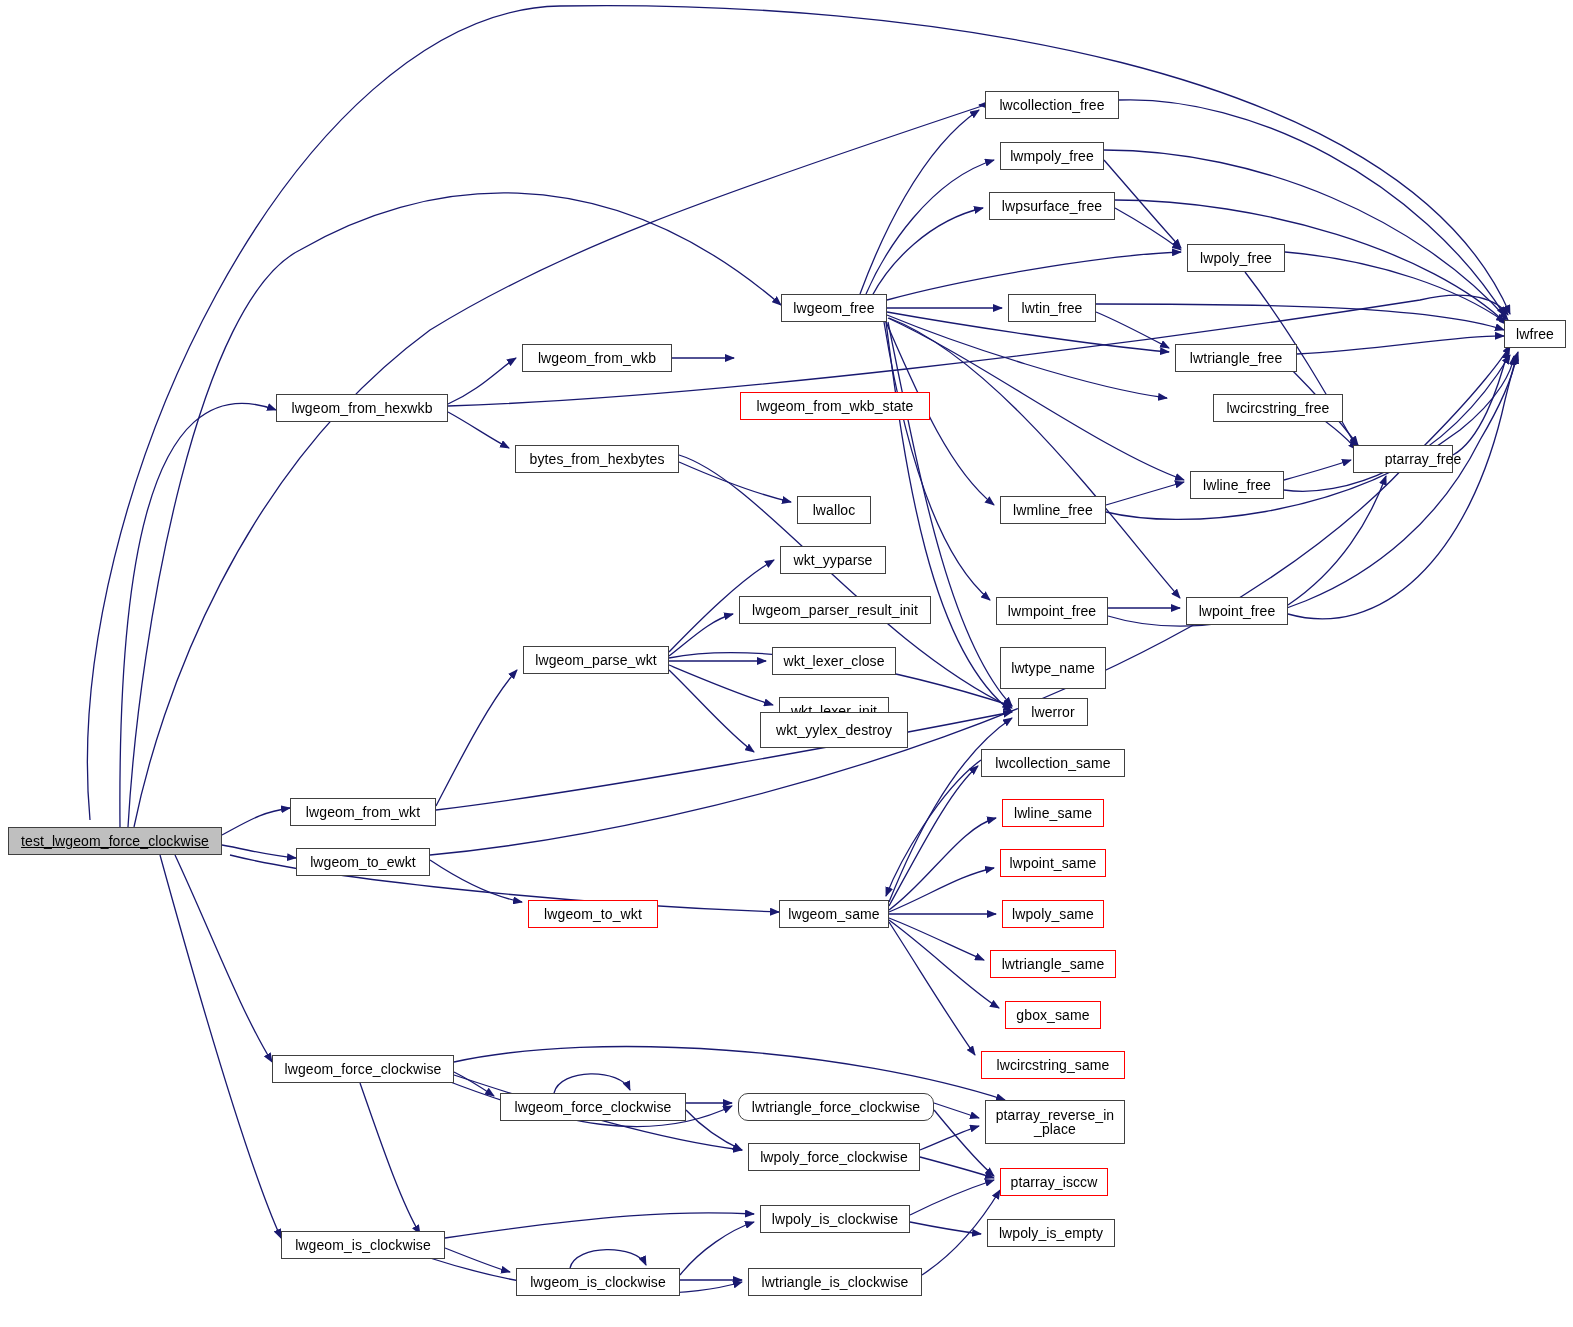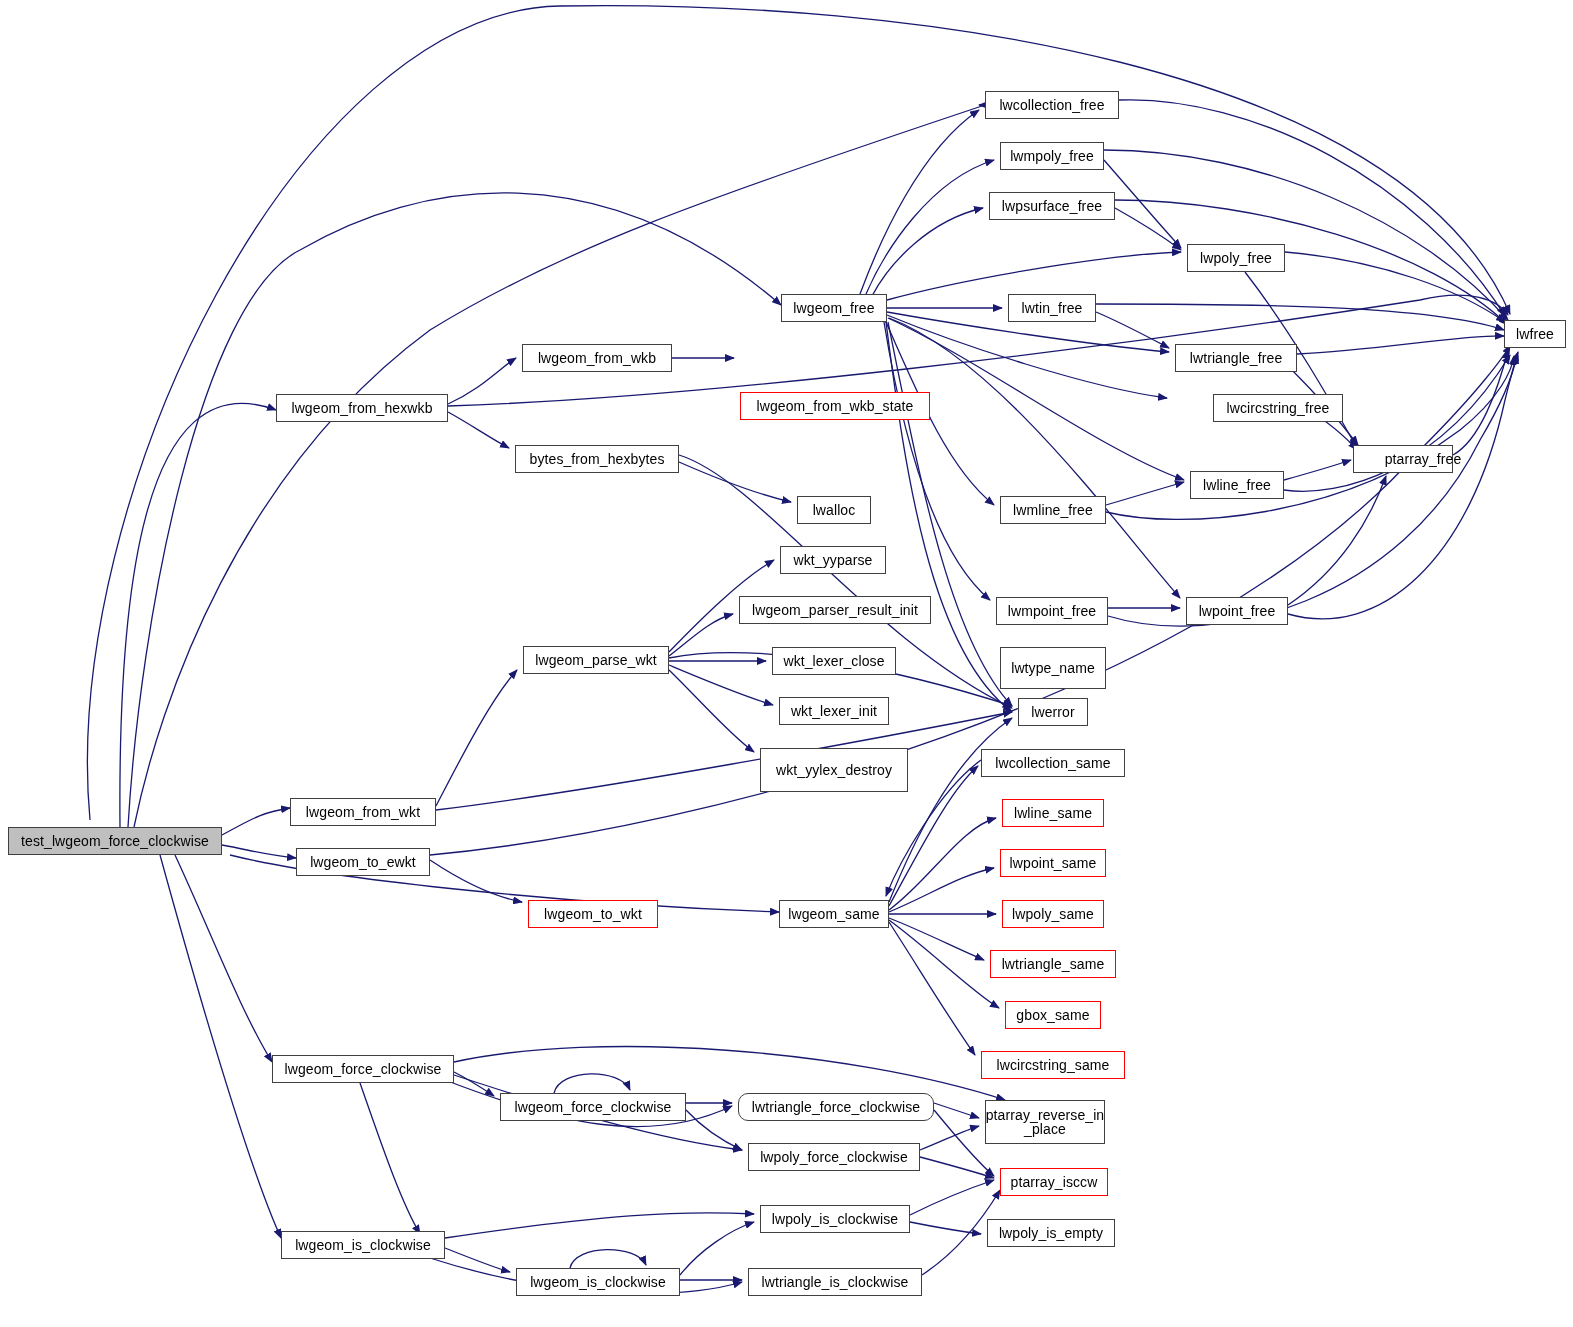--- a/index.html
+++ b/index.html
@@ -38,20 +38,21 @@
     letter-spacing: 0.1px;
     white-space: pre-line;
     z-index: 5;
   }
   .node.red {
     border-color: #ff0000;
   }
   .node.root {
     background: #bfbfbf;
     border-color: #404040;
+    text-decoration: underline;
   }
 </style>
 </head>
 <body>
 
 <div id="graph">
 
   <svg id="edges" viewBox="0 0 1573 1327">
     <defs>
       <marker id="ah" markerWidth="10" markerHeight="8" refX="9" refY="4" orient="auto" markerUnits="userSpaceOnUse">
@@ -184,36 +185,36 @@
       <div class="node" style="left: 1504px; top: 320px; width: 62px; height: 28px;">lwfree</div>
       <div class="node" style="left: 996px; top: 597px; width: 112px; height: 28px;">lwmpoint_free</div>
       <div class="node" style="left: 1186px; top: 597px; width: 102px; height: 28px;">lwpoint_free</div>
       <div class="node" style="left: 1000px; top: 647px; width: 106px; height: 42px;">lwtype_name</div>
       <div class="node" style="left: 1018px; top: 698px; width: 70px; height: 28px;">lwerror</div>
       <div class="node" style="left: 780px; top: 546px; width: 106px; height: 28px;">wkt_yyparse</div>
       <div class="node" style="left: 739px; top: 596px; width: 192px; height: 28px;">lwgeom_parser_result_init</div>
       <div class="node" style="left: 523px; top: 646px; width: 146px; height: 28px;">lwgeom_parse_wkt</div>
       <div class="node" style="left: 772px; top: 647px; width: 124px; height: 28px;">wkt_lexer_close</div>
       <div class="node" style="left: 779px; top: 697px; width: 110px; height: 28px;">wkt_lexer_init</div>
-      <div class="node" style="left: 760px; top: 748px; width: 148px; height: 44px;">wkt_yylex_destroy</div>
+      <div class="node" style="left: 760px; top: 712px; width: 148px; height: 36px;">wkt_yylex_destroy</div>
       <div class="node" style="left: 981px; top: 749px; width: 144px; height: 28px;">lwcollection_same</div>
       <div class="node red" style="left: 1002px; top: 799px; width: 102px; height: 28px;">lwline_same</div>
       <div class="node red" style="left: 1000px; top: 849px; width: 106px; height: 28px;">lwpoint_same</div>
       <div class="node red" style="left: 1002px; top: 900px; width: 102px; height: 28px;">lwpoly_same</div>
       <div class="node red" style="left: 990px; top: 950px; width: 126px; height: 28px;">lwtriangle_same</div>
       <div class="node red" style="left: 1005px; top: 1001px; width: 96px; height: 28px;">gbox_same</div>
       <div class="node red" style="left: 981px; top: 1051px; width: 144px; height: 28px;">lwcircstring_same</div>
       <div class="node" style="left: 290px; top: 798px; width: 146px; height: 28px;">lwgeom_from_wkt</div>
       <div class="node" style="left: 296px; top: 848px; width: 134px; height: 28px;">lwgeom_to_ewkt</div>
       <div class="node red" style="left: 528px; top: 900px; width: 130px; height: 28px;">lwgeom_to_wkt</div>
       <div class="node" style="left: 779px; top: 900px; width: 110px; height: 28px;">lwgeom_same</div>
       <div class="node" style="left: 272px; top: 1055px; width: 182px; height: 28px;">lwgeom_force_clockwise</div>
       <div class="node" style="left: 500px; top: 1093px; width: 186px; height: 28px;">lwgeom_force_clockwise</div>
       <div class="node" style="left: 738px; top: 1093px; width: 196px; height: 28px; border-radius: 10px;">lwtriangle_force_clockwise</div>
-      <div class="node" style="left: 985px; top: 1100px; width: 120px; height: 44px;">ptarray_reverse_in
+      <div class="node" style="left: 985px; top: 1100px; width: 140px; height: 44px;">ptarray_reverse_in
 _place</div>
       <div class="node" style="left: 748px; top: 1143px; width: 172px; height: 28px;">lwpoly_force_clockwise</div>
       <div class="node red" style="left: 1000px; top: 1168px; width: 108px; height: 28px;">ptarray_isccw</div>
       <div class="node" style="left: 760px; top: 1205px; width: 150px; height: 28px;">lwpoly_is_clockwise</div>
       <div class="node" style="left: 987px; top: 1219px; width: 128px; height: 28px;">lwpoly_is_empty</div>
       <div class="node" style="left: 281px; top: 1231px; width: 164px; height: 28px;">lwgeom_is_clockwise</div>
       <div class="node" style="left: 516px; top: 1268px; width: 164px; height: 28px;">lwgeom_is_clockwise</div>
       <div class="node" style="left: 748px; top: 1268px; width: 174px; height: 28px;">lwtriangle_is_clockwise</div>
     </div>
 </div>

